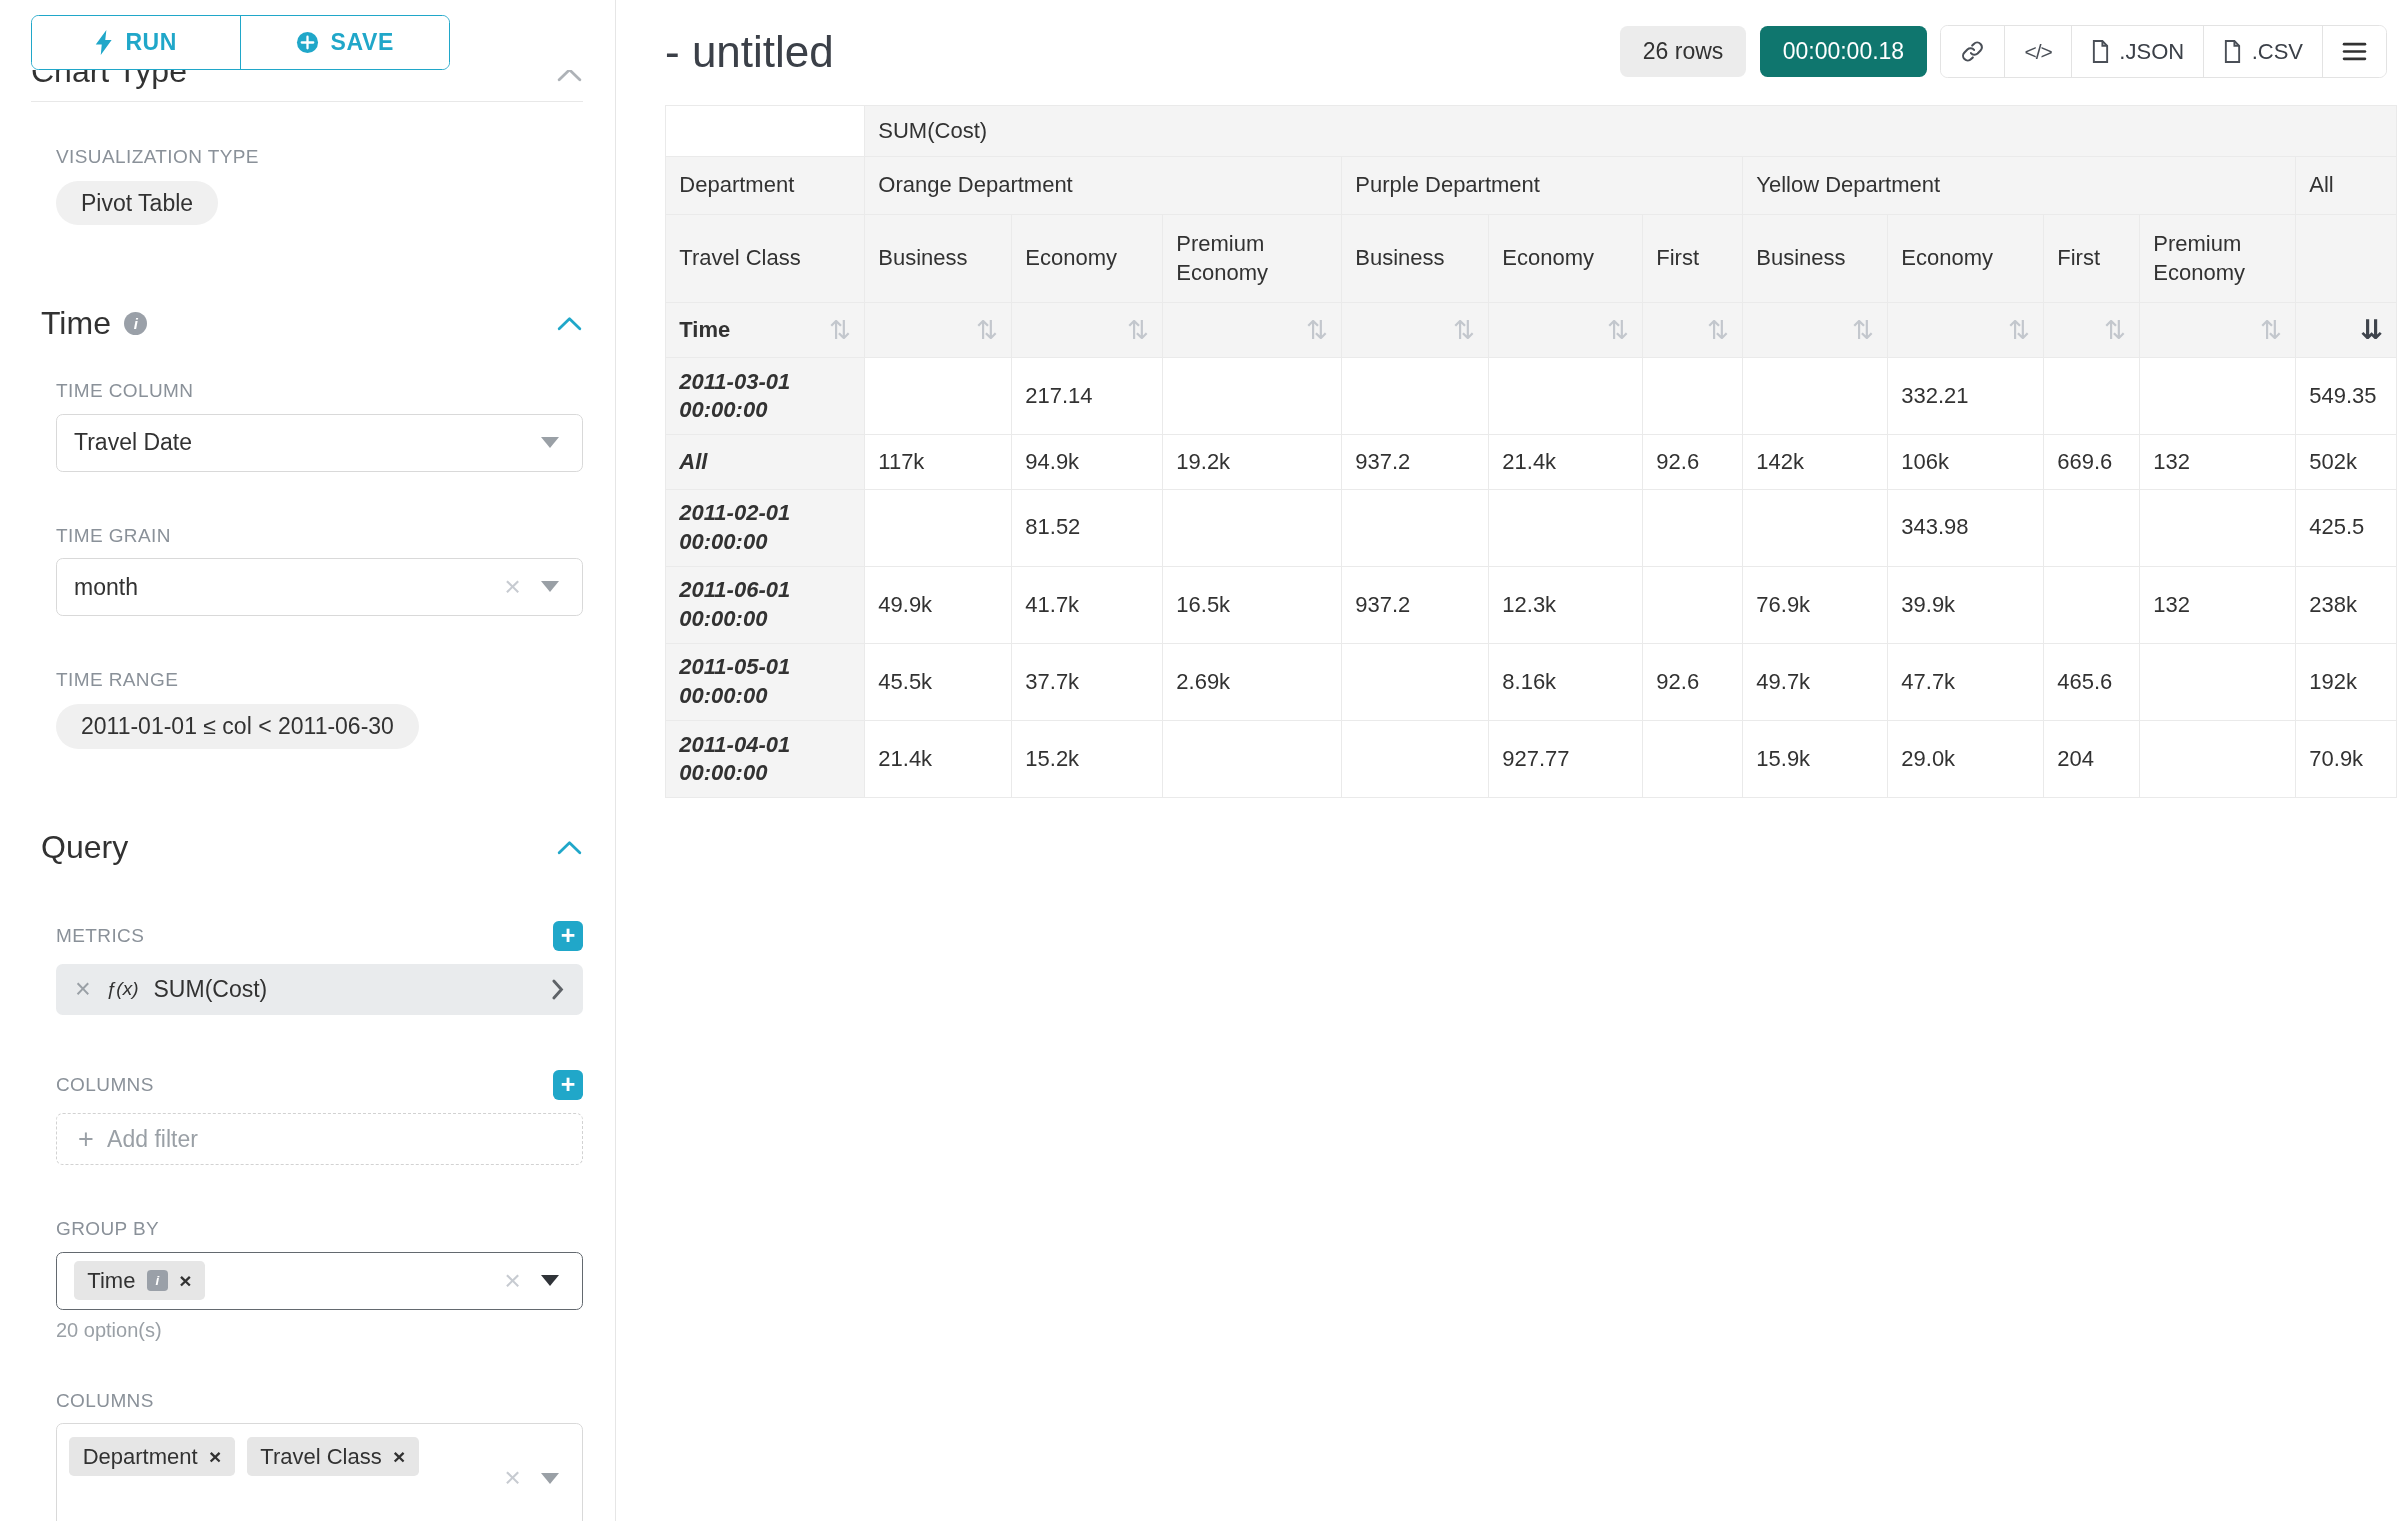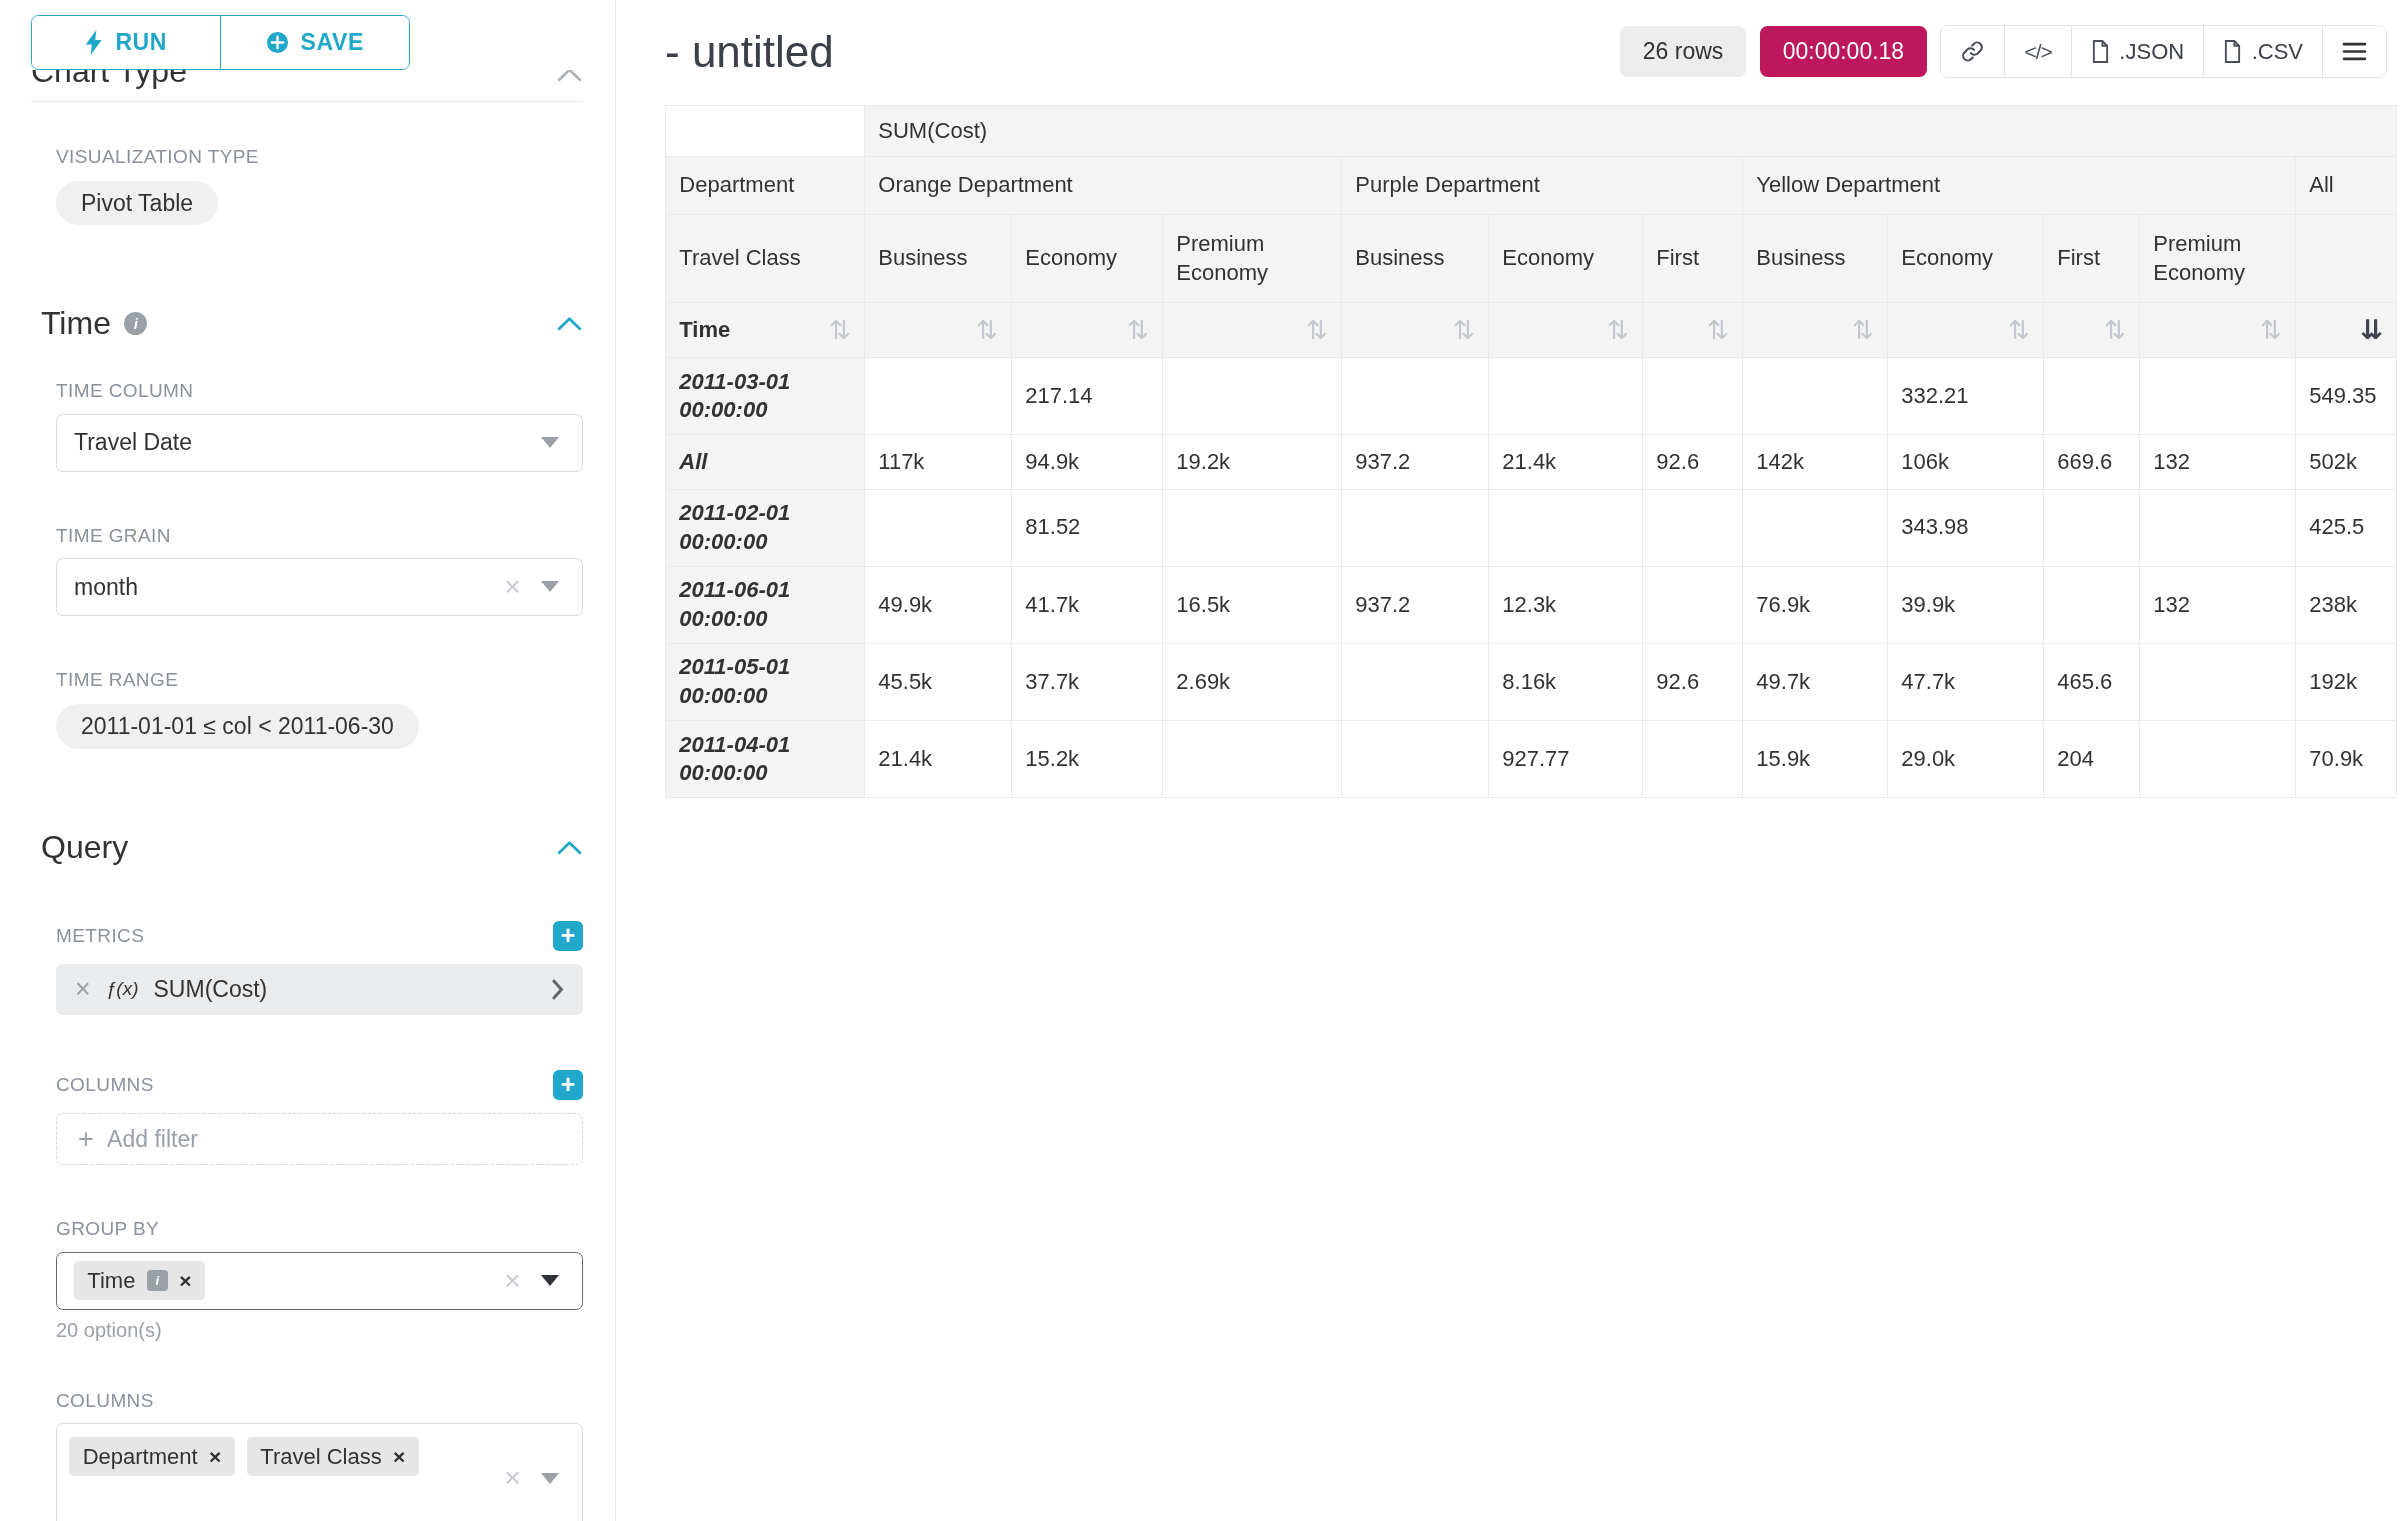--- a/index.html
+++ b/index.html
@@ -8,21 +8,21 @@
     font-family: "Liberation Sans", "DejaVu Sans", sans-serif;
     background: #fff; color: #323232; font-size: 23px;
   }
 
   
   .sidebar {
     position: absolute; left: 0; top: 0; width: 616px; height: 1522px;
     background: #fff; border-right: 1.9px solid #e6e6e6; overflow: hidden;
   }
   .run-save {
-    display: flex; margin: 15px 0 0 31px; width: 379px; height: 55px;
+    display: flex; margin: 15px 0 0 31px; width: 419px; height: 55px;
     border: 1.9px solid #20a7c9; border-radius: 7.6px; overflow: hidden; background: #fff;
   }
   .run-save button {
     flex: 1; display: flex; align-items: center; justify-content: center; gap: 11.4px;
     background: #fff; border: none; color: #20a7c9; font-weight: 700;
     font-size: 23px; letter-spacing: 0.6px; font-family: inherit; cursor: pointer;
   }
   .run-save button:first-child { border-right: 1.9px solid #20a7c9; }
 
   .clip-row {
@@ -125,21 +125,21 @@
   .main { position: absolute; left: 616px; top: 0; width: 1790px; height: 1522px; }
   .main-header {
     display: flex; align-items: center; padding: 25px 19px 0 49px;
   }
   .page-title { font-size: 44px; font-weight: 400; color: #3b4048; }
   .hdr-right { margin-left: auto; display: flex; align-items: center; gap: 13.3px; }
   .badge {
     height: 51px; display: flex; align-items: center; padding: 16px 23px;
     border-radius: 7.6px; background: #ececec; font-size: 23px; color: #323232;
   }
-  .badge.timer { background: #be185d; color: #fff; }
+  .badge.timer { background: #0f766e; color: #fff; }
   .btn-group {
     display: flex; align-items: stretch; height: 53px;
     border: 1.9px solid #e3e3e3; border-radius: 7.6px; overflow: hidden; background: #fff;
   }
   .btn-group .tbtn {
     display: flex; align-items: center; gap: 9.5px; padding: 0 19px;
     background: #fff; border: none; border-left: 1.9px solid #e3e3e3;
     font-size: 22px; color: #3b4048; font-family: inherit; cursor: pointer;
   }
   .btn-group .tbtn:first-child { border-left: none; }

